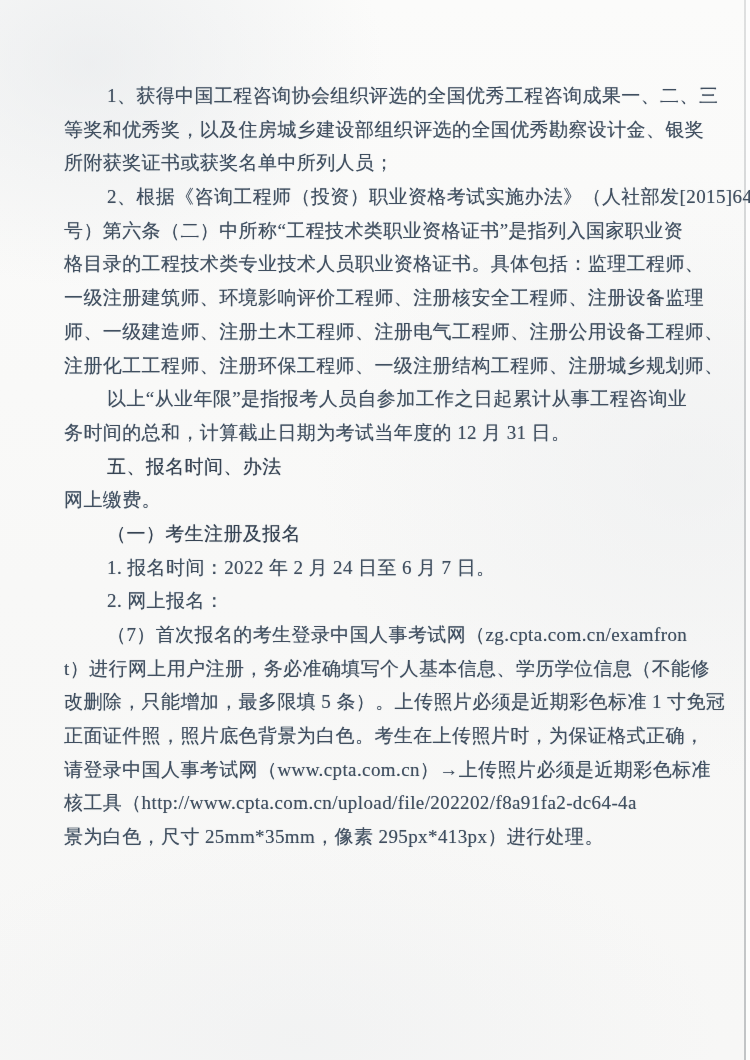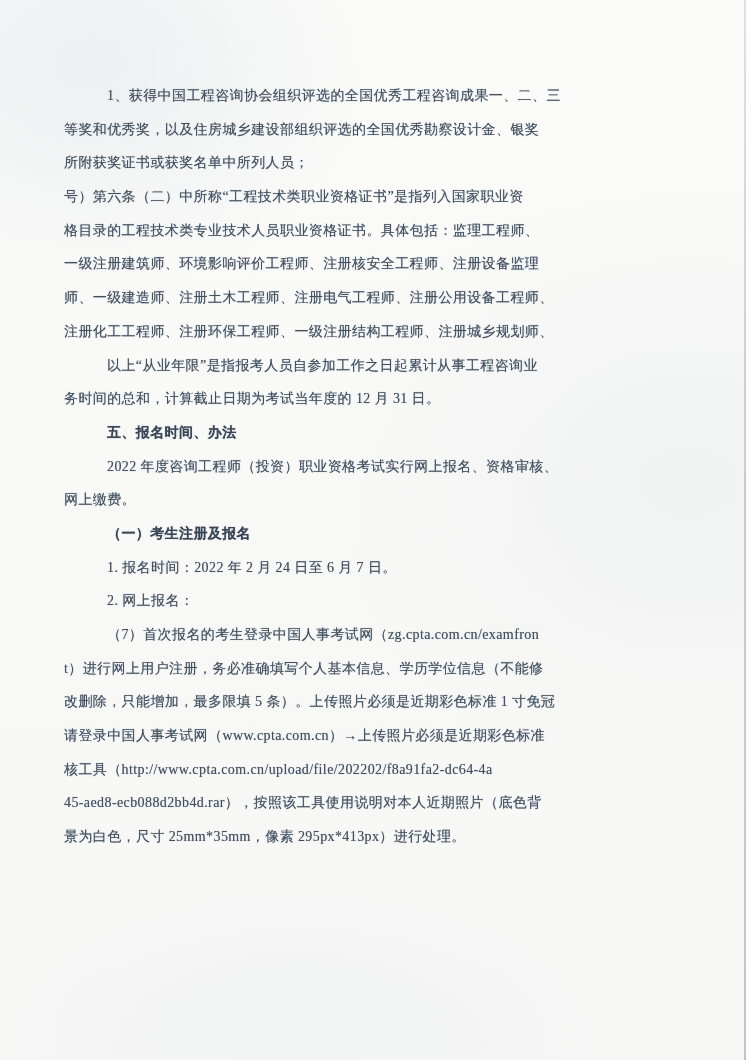--- a/index.html
+++ b/index.html
@@ -43,63 +43,63 @@
     right: 0;
     width: 4px;
     height: 100%;
     background: rgba(253,253,253,0.9);
   }
   .doc {
     position: absolute;
     left: 64px;
     top: 79px;
     width: 626px;
-    font-size: 14px;
+    font-size: 19px;
     line-height: 33.7px;
     color: #415061;
     letter-spacing: 0.4px;
     text-shadow: 0 0 0.9px rgba(65,80,97,0.55);
   }
   .line {
     height: 33.7px;
     white-space: nowrap;
   }
   .line.indent {
     padding-left: 43px;
   }
   .line.bold {
-    font-weight: bold;
+    font-weight: normal;
     color: #374454;
     text-shadow: 0 0 1px rgba(55,68,84,0.6);
   }
 </style>
 </head>
 <body>
 
 <div class="page">
   <div class="scan-edge-strip"></div>
   <div class="scan-edge-line"></div>
   <div class="doc">
       <div class="line indent">1、获得中国工程咨询协会组织评选的全国优秀工程咨询成果一、二、三</div>
       <div class="line">等奖和优秀奖，以及住房城乡建设部组织评选的全国优秀勘察设计金、银奖</div>
       <div class="line">所附获奖证书或获奖名单中所列人员；</div>
+      <div class="line indent">2、根据《咨询工程师（投资）职业资格考试实施办法》（人社部发[2015]64</div>
       <div class="line">号）第六条（二）中所称“工程技术类职业资格证书”是指列入国家职业资</div>
       <div class="line">格目录的工程技术类专业技术人员职业资格证书。具体包括：监理工程师、</div>
       <div class="line">一级注册建筑师、环境影响评价工程师、注册核安全工程师、注册设备监理</div>
       <div class="line">师、一级建造师、注册土木工程师、注册电气工程师、注册公用设备工程师、</div>
       <div class="line">注册化工工程师、注册环保工程师、一级注册结构工程师、注册城乡规划师、</div>
       <div class="line indent">以上“从业年限”是指报考人员自参加工作之日起累计从事工程咨询业</div>
       <div class="line">务时间的总和，计算截止日期为考试当年度的 12 月 31 日。</div>
       <div class="line indent bold">五、报名时间、办法</div>
-      <div class="line indent">2022 年度咨询工程师（投资）职业资格考试实行网上报名、资格审核、</div>
       <div class="line">网上缴费。</div>
       <div class="line indent bold">（一）考生注册及报名</div>
       <div class="line indent">1. 报名时间：2022 年 2 月 24 日至 6 月 7 日。</div>
       <div class="line indent">2. 网上报名：</div>
       <div class="line indent">（7）首次报名的考生登录中国人事考试网（zg.cpta.com.cn/examfron</div>
       <div class="line">t）进行网上用户注册，务必准确填写个人基本信息、学历学位信息（不能修</div>
       <div class="line">改删除，只能增加，最多限填 5 条）。上传照片必须是近期彩色标准 1 寸免冠</div>
+      <div class="line">正面证件照，照片底色背景为白色。考生在上传照片时，为保证格式正确，</div>
       <div class="line">请登录中国人事考试网（www.cpta.com.cn）→上传照片必须是近期彩色标准</div>
       <div class="line">核工具（http://www.cpta.com.cn/upload/file/202202/f8a91fa2-dc64-4a</div>
-      <div class="line">45-aed8-ecb088d2bb4d.rar），按照该工具使用说明对本人近期照片（底色背</div>
       <div class="line">景为白色，尺寸 25mm*35mm，像素 295px*413px）进行处理。</div>
     </div>
 </div>
 
 </body></html>

